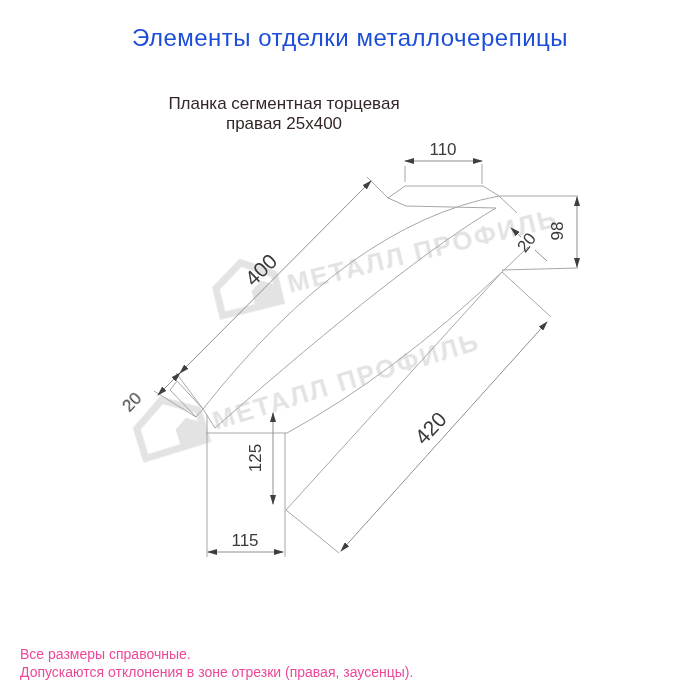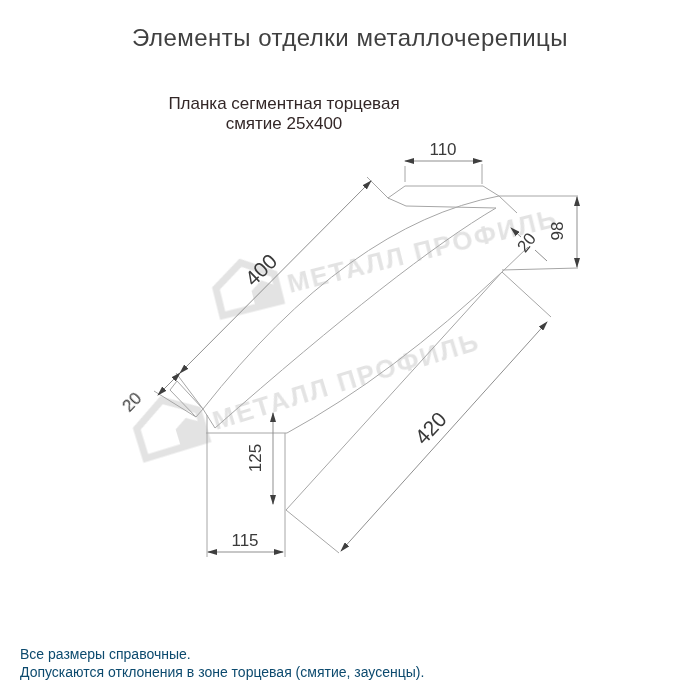--- a/index.html
+++ b/index.html
@@ -1,43 +1,43 @@
 <!DOCTYPE html>
 <html><head>
 <meta charset="utf-8">
 <style>
   html,body{margin:0;padding:0;background:#ffffff;}
   .page{position:relative;width:700px;height:700px;background:#ffffff;overflow:hidden;
         font-family:"Liberation Sans", sans-serif;}
   .title{position:absolute;left:0;top:24px;width:700px;text-align:center;
-         font-size:24px;font-weight:400;color:#404040;letter-spacing:0.5px;}
+         font-size:24px;font-weight:400;color:#1d4ed8;letter-spacing:0.5px;}
   .subtitle{position:absolute;left:0;top:94px;width:568px;text-align:center;
             font-size:17px;font-weight:400;color:#332727;line-height:20px;}
   .footer{position:absolute;left:20px;top:645px;width:660px;
-          font-size:14px;color:#0c4a6e;line-height:18px;}
+          font-size:14px;color:#ec4899;line-height:18px;}
   svg{position:absolute;left:0;top:0;}
   .outline{stroke:#a6a6a6;stroke-width:1;fill:none;}
   .dimline{stroke:#8f8f8f;stroke-width:1;fill:none;}
   .extline{stroke:#a6a6a6;stroke-width:1;fill:none;}
   .dimtext{fill:#3a3a3a;font-family:"Liberation Sans",sans-serif;font-size:17px;}
   .dimtext-big{fill:#3a3a3a;font-family:"Liberation Sans",sans-serif;font-size:21px;}
   .wmtext{fill:#cccccc;font-family:"Liberation Sans",sans-serif;font-weight:bold;
           font-size:26px;letter-spacing:2px;}
   .wm{opacity:0.55;}
 </style>
 </head>
 <body>
 
 <div class="page">
 
   <div class="title">Элементы отделки металлочерепицы</div>
 
   <div class="subtitle">
     <div>Планка сегментная торцевая</div>
-    <div>смятие 25х400</div>
+    <div>правая 25х400</div>
   </div>
 
   <svg width="700" height="700" viewBox="0 0 700 700">
     <defs>
       <marker id="arr" viewBox="0 0 10 6" refX="9" refY="3" markerWidth="10" markerHeight="6" orient="auto-start-reverse" markerUnits="userSpaceOnUse">
         <path d="M0,0 L10,3 L0,6 Z" fill="#3f3f3f"></path>
       </marker>
     </defs>
 
     <g class="wm">
@@ -107,16 +107,16 @@
     <text class="dimtext" transform="translate(531,246) rotate(-52)" text-anchor="middle">20</text>
     <text class="dimtext-big" transform="translate(266,275) rotate(-44)" text-anchor="middle">400</text>
     <text class="dimtext" transform="translate(136,406) rotate(-46)" text-anchor="middle">20</text>
     <text class="dimtext" transform="translate(261,458) rotate(-90)" text-anchor="middle">125</text>
     <text class="dimtext" x="245" y="546" text-anchor="middle">115</text>
     <text class="dimtext-big" transform="translate(436,433) rotate(-47)" text-anchor="middle">420</text>
   </svg>
 
   <div class="footer">
     <div>Все размеры справочные.</div>
-    <div>Допускаются отклонения в зоне торцевая (смятие, заусенцы).</div>
+    <div>Допускаются отклонения в зоне отрезки (правая, заусенцы).</div>
   </div>
 
 </div>
 
 </body></html>

